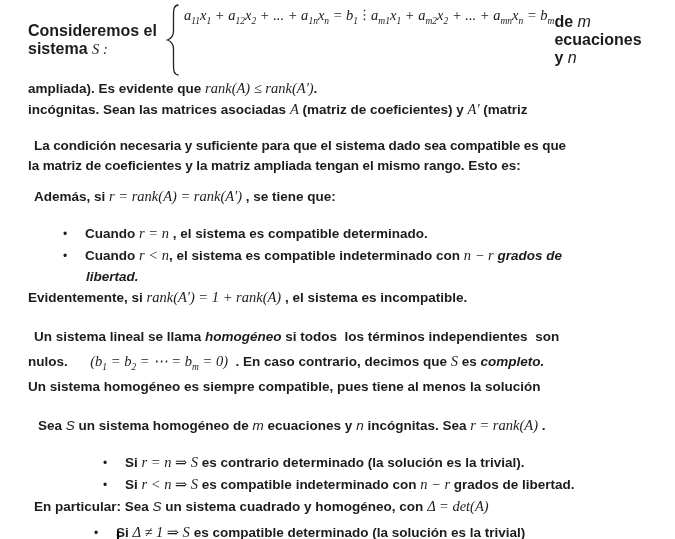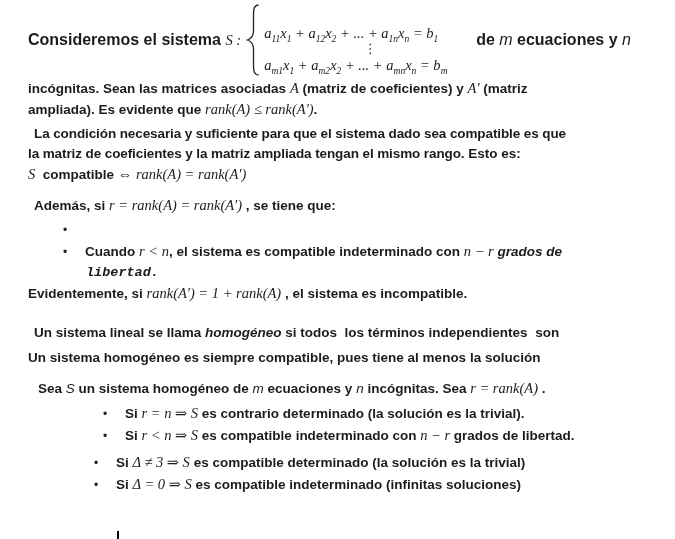--- a/index.html
+++ b/index.html
@@ -6,33 +6,33 @@
   body{
     width:675px;height:539px;background:#ffffff;color:#1c1c1c;
     font-family:"Liberation Sans",sans-serif;overflow:hidden;position:relative;
   }
   .doc{position:relative;padding:5px 24px 0 28px;width:623px;}
   
   .sysrow{display:flex;align-items:center;height:70px;margin-bottom:3px;}
   .runs{white-space:pre-wrap;}
   .eqwrap{display:flex;align-items:center;margin-left:5px;}
   .brace{flex:0 0 auto;margin-right:4px;}
-  .eqcol{display:flex;flex-direction:column;justify-content:flex-end;height:66px;min-width:212px;}
+  .eqcol{display:flex;flex-direction:row;justify-content:flex-start;height:66px;min-width:212px;}
   .eqline{font-family:"Liberation Serif","DejaVu Serif",serif;font-style:italic;font-size:14.5px;line-height:16px;white-space:pre;}
   .eqdots{text-align:center;font-style:normal;font-size:13px;}
   .systail{}
   
   .line{font-size:13.5px;line-height:20px;white-space:pre-wrap;}
   .lh21{line-height:21px;}
   .lh25{line-height:25px;}
-  .mt2{margin-top:10px;}  .mt4{margin-top:4px;}  .mt5{margin-top:5px;}
-  .mt8{margin-top:16px;}  .mt13{margin-top:8px;}
+  .mt2{margin-top:10px;}  .mt4{margin-top:16px;}  .mt5{margin-top:5px;}
+  .mt8{margin-top:16px;}  .mt13{margin-top:16px;}
   .ind1{padding-left:6px;}
   .ind2{padding-left:10px;}
-  .pl-lib{padding-left:58px;font-family:Liberation Mono, monospace;}
+  .pl-lib{padding-left:58px;}
   
   .rn{font-style:normal;font-weight:bold;}
   .rb{font-weight:bold;letter-spacing:-0.1px;}
   .rbi{font-weight:bold;font-style:italic;}
   .ri{font-style:italic;}
   .rm{font-family:"Liberation Serif","DejaVu Serif",serif;font-style:italic;font-size:14.5px;}
   .rm sub, .eqline sub{font-size:9.5px;line-height:0;}
   
   .bullet{display:flex;align-items:baseline;}
   .dotcell{flex:0 0 auto;text-align:left;font-size:12px;}
@@ -56,34 +56,35 @@
       <span class="eqcol">
         <span class="eqline">a<sub>11</sub>x<sub>1</sub> + a<sub>12</sub>x<sub>2</sub> + ... + a<sub>1n</sub>x<sub>n</sub> = b<sub>1</sub></span>
         <span class="eqline eqdots">⋮</span>
         <span class="eqline">a<sub>m1</sub>x<sub>1</sub> + a<sub>m2</sub>x<sub>2</sub> + ... + a<sub>mn</sub>x<sub>n</sub> = b<sub>m</sub></span>
       </span>
     </span>
     <span class="runs systail"><span class="rn">de </span><span class="ri">m</span><span class="rn"> ecuaciones y </span><span class="ri">n</span></span>
   </div>
 
   <div id="lines">
+      <div class="line "><span class="rn">ampliada). Es evidente que </span><span class="rm">rank(A) ≤ rank(A')</span><span class="rn">.</span></div>
       <div class="line "><span class="rn">incógnitas. Sean las matrices asociadas </span><span class="rm">A</span><span class="rn"> (matriz de coeficientes) y </span><span class="rm">A'</span><span class="rn"> (matriz</span></div>
-      <div class="line "><span class="rn">ampliada). Es evidente que </span><span class="rm">rank(A) ≤ rank(A')</span><span class="rn">.</span></div>
       <div class="line ind1 mt4"><span class="rb">La condición necesaria y suficiente para que el sistema dado sea compatible es que</span></div>
       <div class="line "><span class="rb">la matriz de coeficientes y la matriz ampliada tengan el mismo rango.</span><span class="rn"> Esto es:</span></div>
-      <div class="line "><span class="rm">S</span><span class="rn">  compatible </span><span class="rm">⇔ rank(A) = rank(A')</span></div>
       <div class="line ind1 mt2"><span class="rn">Además, si </span><span class="rm">r = rank(A) = rank(A')</span><span class="rn"> , se tiene que:</span></div>
-      <div class="line bullet b1 mt4 lh21"><span class="dotcell">•</span></div>
+      <div class="line bullet b1 mt4 lh21"><span class="dotcell">•</span><span class="runs"><span class="rn">Cuando </span><span class="rm">r = n</span><span class="rn"> , el sistema es compatible determinado.</span></span></div>
       <div class="line bullet b1 lh21"><span class="dotcell">•</span><span class="runs"><span class="rn">Cuando </span><span class="rm">r &lt; n</span><span class="rn">, el sistema es compatible indeterminado con </span><span class="rm">n − r</span><span class="rn"> </span><span class="rbi">grados de</span></span></div>
       <div class="line pl-lib"><span class="rbi">libertad.</span></div>
       <div class="line "><span class="rn">Evidentemente, si </span><span class="rm">rank(A') = 1 + rank(A)</span><span class="rn"> , el sistema es incompatible.</span></div>
       <div class="line ind1 mt8 lh25"><span class="rn">Un sistema lineal se llama </span><span class="rbi">homogéneo</span><span class="rn"> si todos  los términos independientes  son</span></div>
+      <div class="line lh25"><span class="rn">nulos.&nbsp;&nbsp;&nbsp;&nbsp;&nbsp;&nbsp;</span><span class="rm">(b<sub>1</sub> = b<sub>2</sub> = ⋯ = b<sub>m</sub> = 0)</span><span class="rn">  . En caso contrario, decimos que </span><span class="rm">S</span><span class="rn"> es </span><span class="rbi">completo.</span></div>
       <div class="line lh25"><span class="rn">Un sistema homogéneo es siempre compatible, pues tiene al menos la solución</span></div>
       <div class="line ind2 mt13"><span class="rn">Sea </span><span class="ri">S</span><span class="rn"> un sistema homogéneo de </span><span class="ri">m</span><span class="rn"> ecuaciones y </span><span class="ri">n</span><span class="rn"> incógnitas. Sea </span><span class="rm">r = rank(A)</span><span class="rn"> .</span></div>
       <div class="line bullet b2 mt4 lh21"><span class="dotcell">•</span><span class="runs"><span class="rn">Si </span><span class="rm">r = n ⇒ S</span><span class="rn"> es contrario determinado (la solución es la trivial).</span></span></div>
       <div class="line bullet b2 lh21"><span class="dotcell">•</span><span class="runs"><span class="rn">Si </span><span class="rm">r &lt; n ⇒ S</span><span class="rn"> es compatible indeterminado con </span><span class="rm">n − r</span><span class="rn"> grados de libertad.</span></span></div>
-      <div class="line bullet b3 mt5 lh21"><span class="dotcell">•</span><span class="runs"><span class="rn">Si </span><span class="rm">Δ ≠ 3 ⇒ S</span><span class="rn"> es compatible determinado (la solución es la trivial)</span></span></div>
+      <div class="line ind1"><span class="rn">En particular: Sea </span><span class="ri">S</span><span class="rn"> un sistema cuadrado y homogéneo, con </span><span class="rm">Δ = det(A)</span></div>
+      <div class="line bullet b3 mt5 lh21"><span class="dotcell">•</span><span class="runs"><span class="rn">Si </span><span class="rm">Δ ≠ 1 ⇒ S</span><span class="rn"> es compatible determinado (la solución es la trivial)</span></span></div>
       <div class="line bullet b3 lh21"><span class="dotcell">•</span><span class="runs"><span class="rn">Si </span><span class="rm">Δ = 0 ⇒ S</span><span class="rn"> es compatible indeterminado (infinitas soluciones)</span></span></div>
     </div>
 
 </div>
 
 <div class="caret" id="caret" style="display: block;"></div>
 
 </body></html>

